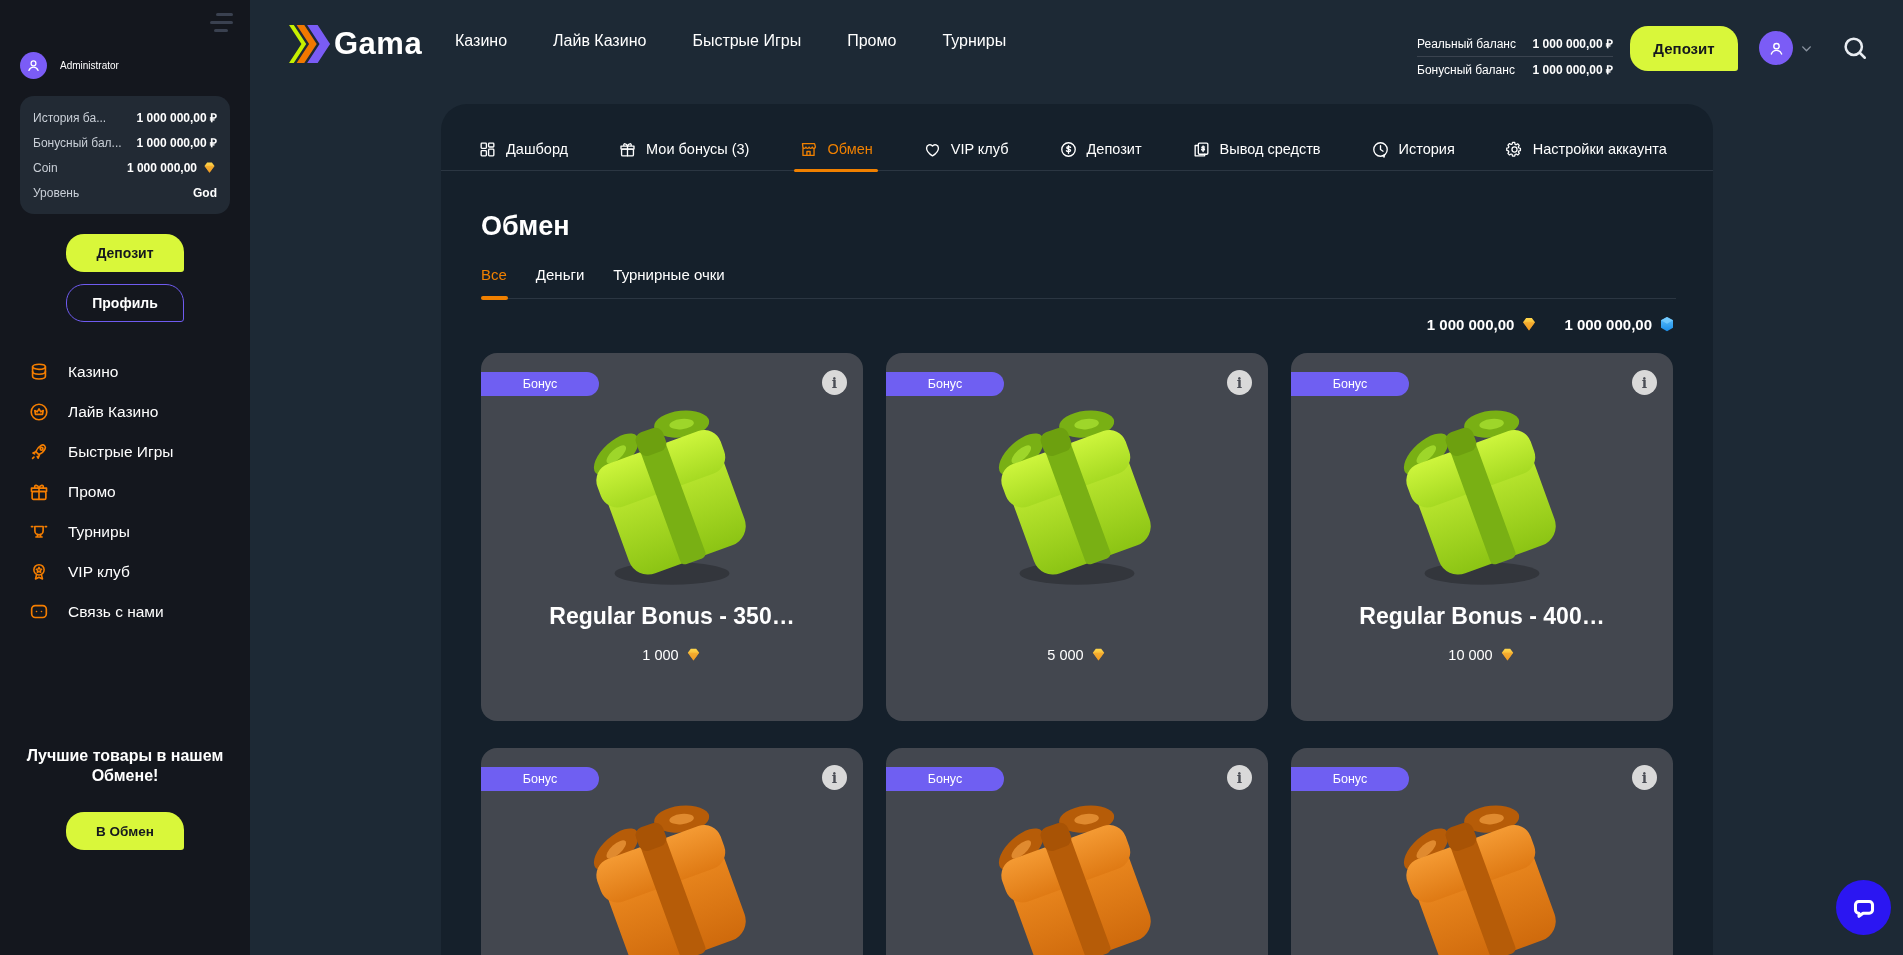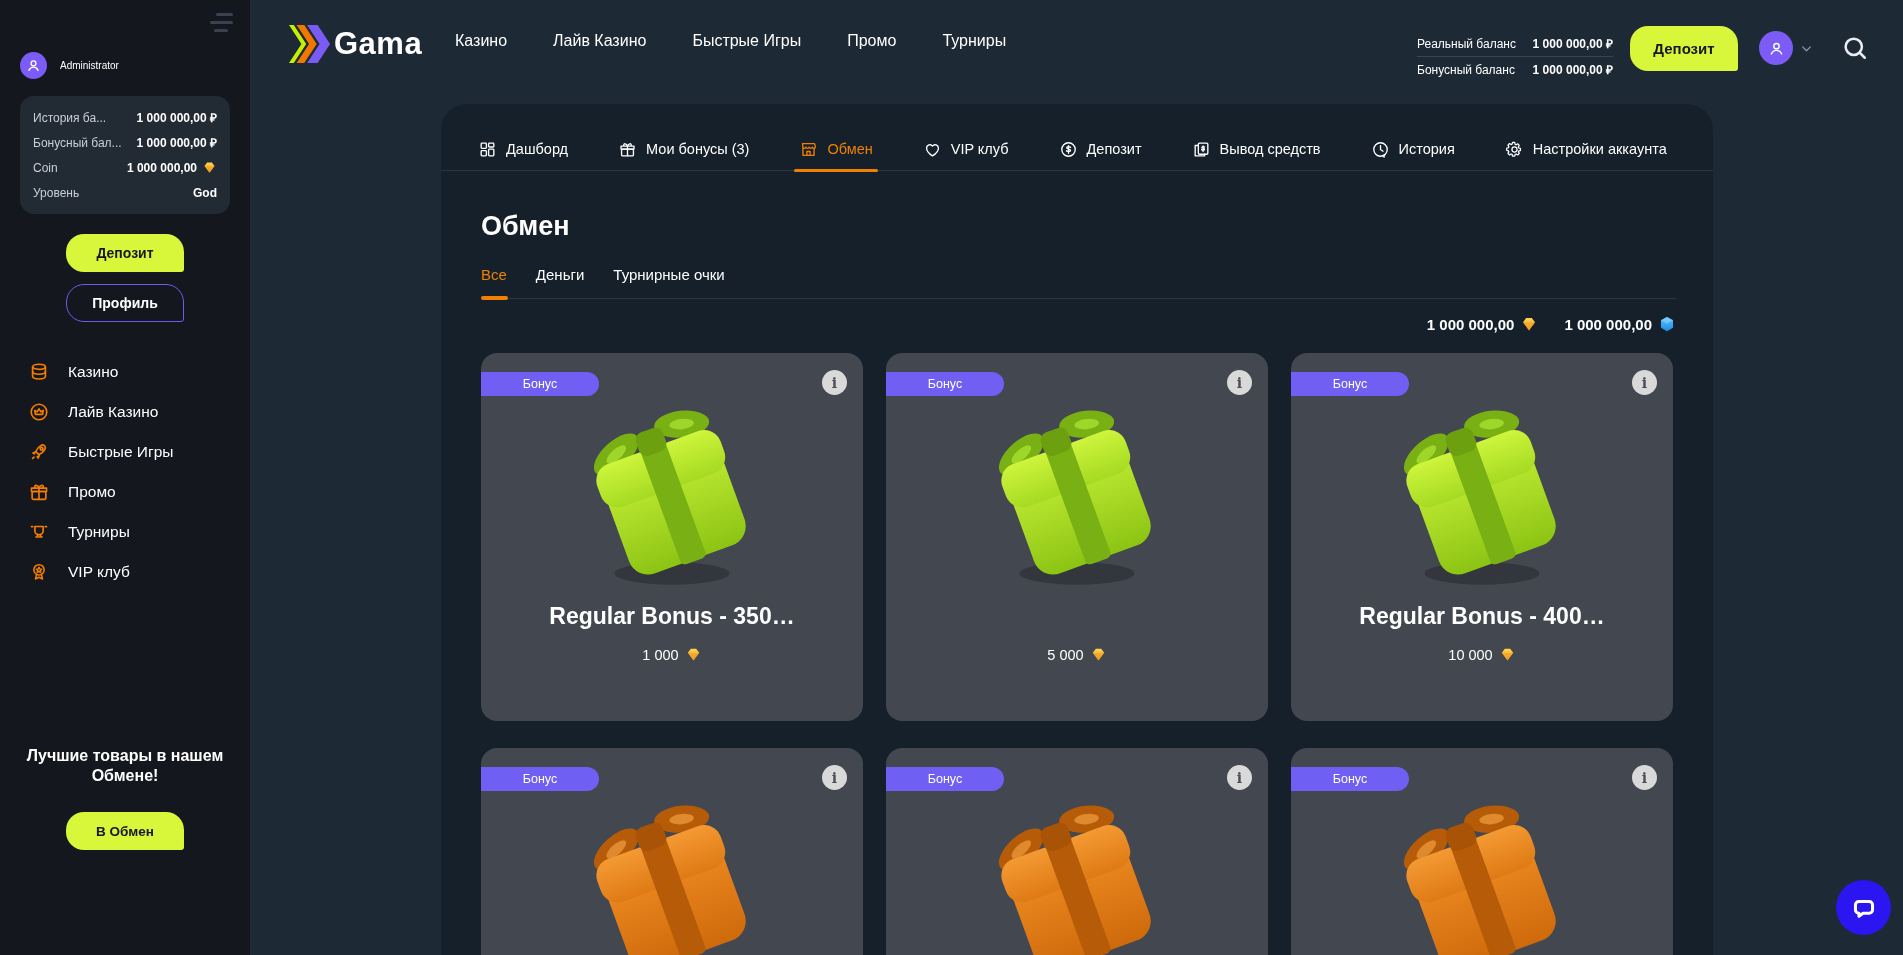--- a/index.html
+++ b/index.html
@@ -225,20 +225,27 @@
         <span>Турниры</span>
       </div>
       <div class="side-item">
         <svg viewBox="0 0 24 24" fill="none" stroke="currentColor" stroke-width="1.7" stroke-linecap="round" stroke-linejoin="round">
           <circle cx="12" cy="9.6" r="5.6"></circle>
           <path d="m12 6.9.9 1.8 2 .3-1.4 1.4.3 2-1.8-.9-1.8.9.3-2L9.1 9l2-.3Z"></path>
           <path d="M9.4 14.6 8.2 19.6l3.8-1.9 3.8 1.9-1.2-5"></path>
         </svg>
         <span>VIP клуб</span>
       </div>
+      <div class="side-item">
+        <svg viewBox="0 0 24 24" fill="none" stroke="currentColor" stroke-width="1.8" stroke-linecap="round" stroke-linejoin="round">
+          <rect x="4" y="5" width="16" height="13" rx="4"></rect>
+          <path d="M9.3 11.5h.01M14.7 11.5h.01"></path>
+        </svg>
+        <span>Связь с нами</span>
+      </div>
     </nav>
 
 
     <div class="promo-title">Лучшие товары в нашем Обмене!</div>
     <button class="btn-lime sb-shop">В Обмен</button>
   </aside>
 
   <div class="logo">
     <svg width="47" height="42" viewBox="0 0 47 44">
       <path fill="#C6F000" d="M1 2h5l13 20L6 42H1l13-20Z"></path>

